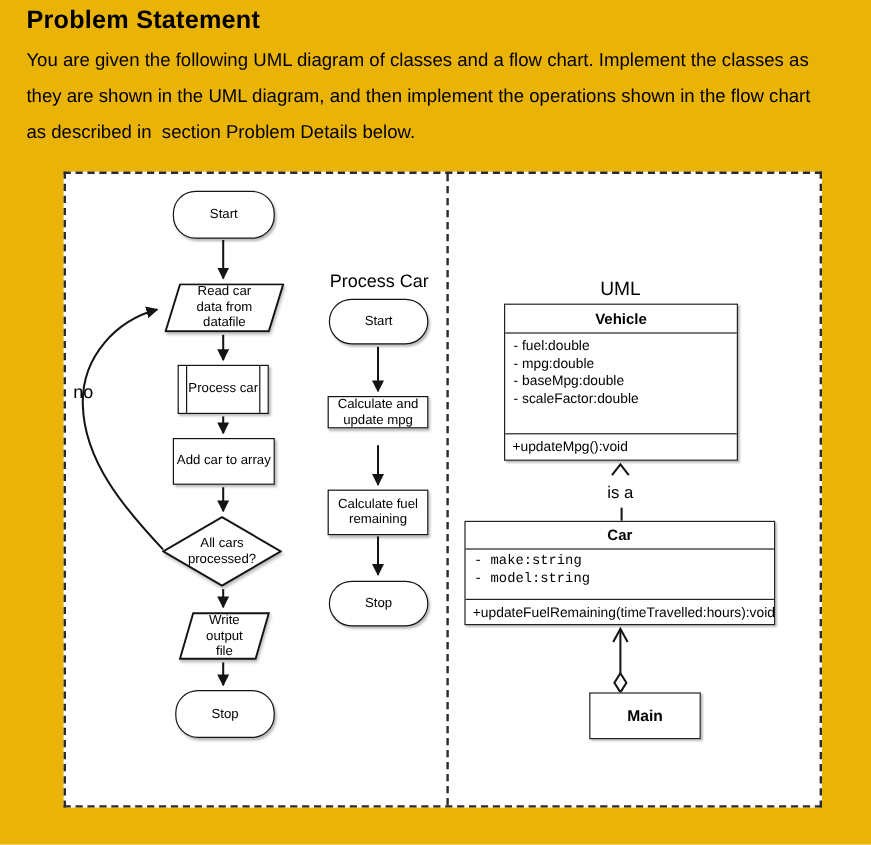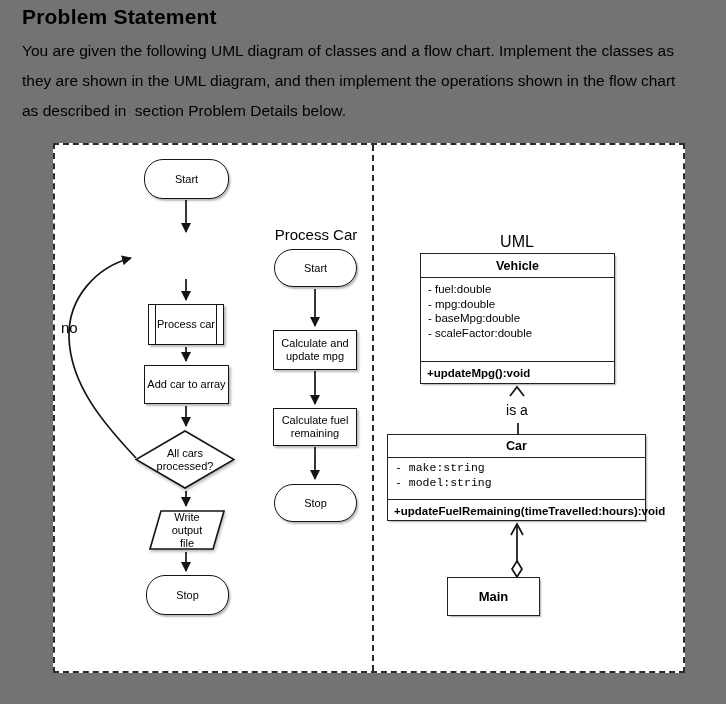--- a/index.html
+++ b/index.html
@@ -1,17 +1,17 @@
 <!DOCTYPE html>
 <html><head>
 <meta charset="utf-8">
 <style>
   html,body{margin:0;padding:0;background:#ffffff;}
   .page{
-    position:relative;width:726px;height:704px;background:#737373;
+    position:relative;width:726px;height:704px;background:#eab308;
     font-family:"Liberation Sans","DejaVu Sans",sans-serif;color:#000;overflow:hidden;
   }
   .page-title{
     position:absolute;left:22px;top:5px;font-size:21px;font-weight:700;letter-spacing:.2px;
   }
   .intro{position:absolute;left:22px;top:36px;width:692px;font-size:15.5px;}
   .intro-line{white-space:pre-wrap;line-height:30px;}
 
   
   .figure{
@@ -52,24 +52,24 @@
   .uml-title{position:absolute;left:402px;top:88px;width:120px;text-align:center;font-size:16px;}
   .uml-class{
     position:absolute;background:#fff;border:1.5px solid #222;box-sizing:border-box;
     box-shadow:1.5px 1.5px 1.5px rgba(0,0,0,.25);font-size:11.5px;
   }
   .uml-head{
     display:flex;align-items:center;justify-content:center;
     font-weight:700;font-size:12.5px;border-bottom:1.5px solid #222;box-sizing:border-box;
   }
   .uml-attrs{padding:4px 0 0 7px;line-height:14.5px;box-sizing:border-box;}
-  .uml-ops{border-top:1.5px solid #222;padding:4px 16px 0 6px;line-height:14px;box-sizing:border-box;font-weight:bold;}
+  .uml-ops{border-top:1.5px solid #222;padding:4px 16px 0 6px;line-height:14px;box-sizing:border-box;}
   .isa-label{position:absolute;left:432px;top:257px;width:60px;text-align:center;font-size:14px;}
   .uml-main{
-    position:absolute;left:392px;top:432px;width:93px;height:39px;background:#fff;
+    position:absolute;left:436px;top:432px;width:93px;height:39px;background:#fff;
     border:1.5px solid #222;box-sizing:border-box;box-shadow:1.5px 1.5px 1.5px rgba(0,0,0,.25);
     display:flex;align-items:center;justify-content:center;font-weight:700;font-size:13px;
   }
   .edges{position:absolute;inset:0;width:100%;height:100%;}
 </style>
 </head>
 <body>
 
 <div class="page">
 
@@ -112,20 +112,28 @@
         <path d="M462,416 L467,424 L462,432 L457,424 Z" fill="#ffffff"></path>
       </g>
     </svg>
 
     <div class="divider"></div>
 
     <div class="node terminator" style="left:89px;top:14px;width:85px;height:40px;">
       <span>Start</span>
     </div>
 
+    <div class="shape-wrap" style="left:82px;top:91px;width:100px;height:41px;">
+      <svg viewBox="0 0 100 41" preserveAspectRatio="none">
+        <polygon points="13,1 99,1 87,40 1,40"></polygon>
+      </svg>
+      <div class="shape-label pre">Read car
+data from
+datafile</div>
+    </div>
 
     <div class="node predefined" style="left:93px;top:159px;width:76px;height:41px;">
       <span>Process car</span>
     </div>
 
     <div class="node" style="left:89px;top:220px;width:85px;height:39px;">
       <span>Add car to array</span>
     </div>
 
     <div class="shape-wrap" style="left:94px;top:365px;width:76px;height:40px;">
@@ -150,21 +158,21 @@
     </div>
 
     <div class="no-label">no</div>
 
     <div class="flow-title" style="left:219px;top:81px;width:84px;text-align:center;">Process Car</div>
 
     <div class="node terminator" style="left:219px;top:104px;width:83px;height:38px;">
       <span>Start</span>
     </div>
 
-    <div class="node" style="left:218px;top:185px;width:84px;height:40px;">
+    <div class="node" style="left:218px;top:185px;width:84px;height:27px;">
       <span class="pre">Calculate and
 update mpg</span>
     </div>
 
     <div class="node" style="left:218px;top:263px;width:84px;height:38px;">
       <span class="pre">Calculate fuel
 remaining</span>
     </div>
 
     <div class="node terminator" style="left:219px;top:339px;width:83px;height:38px;">

